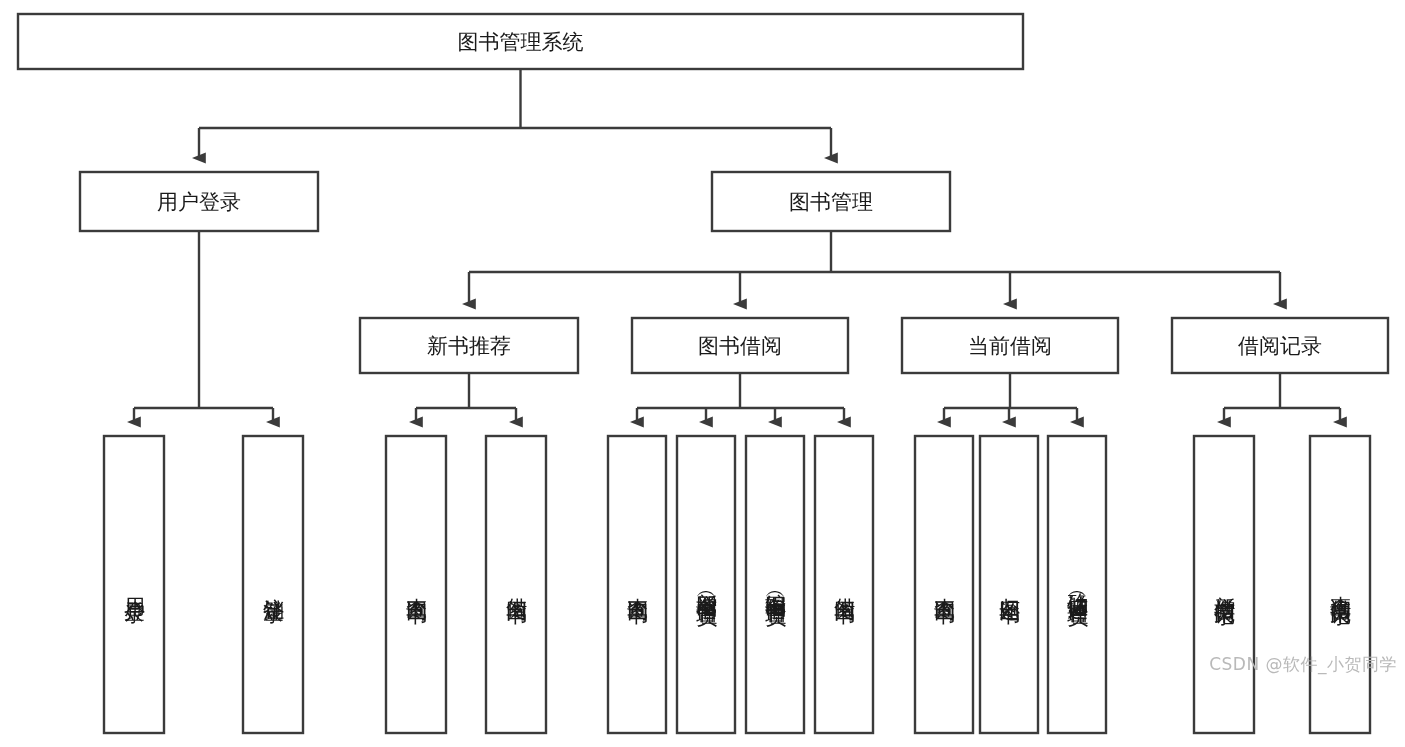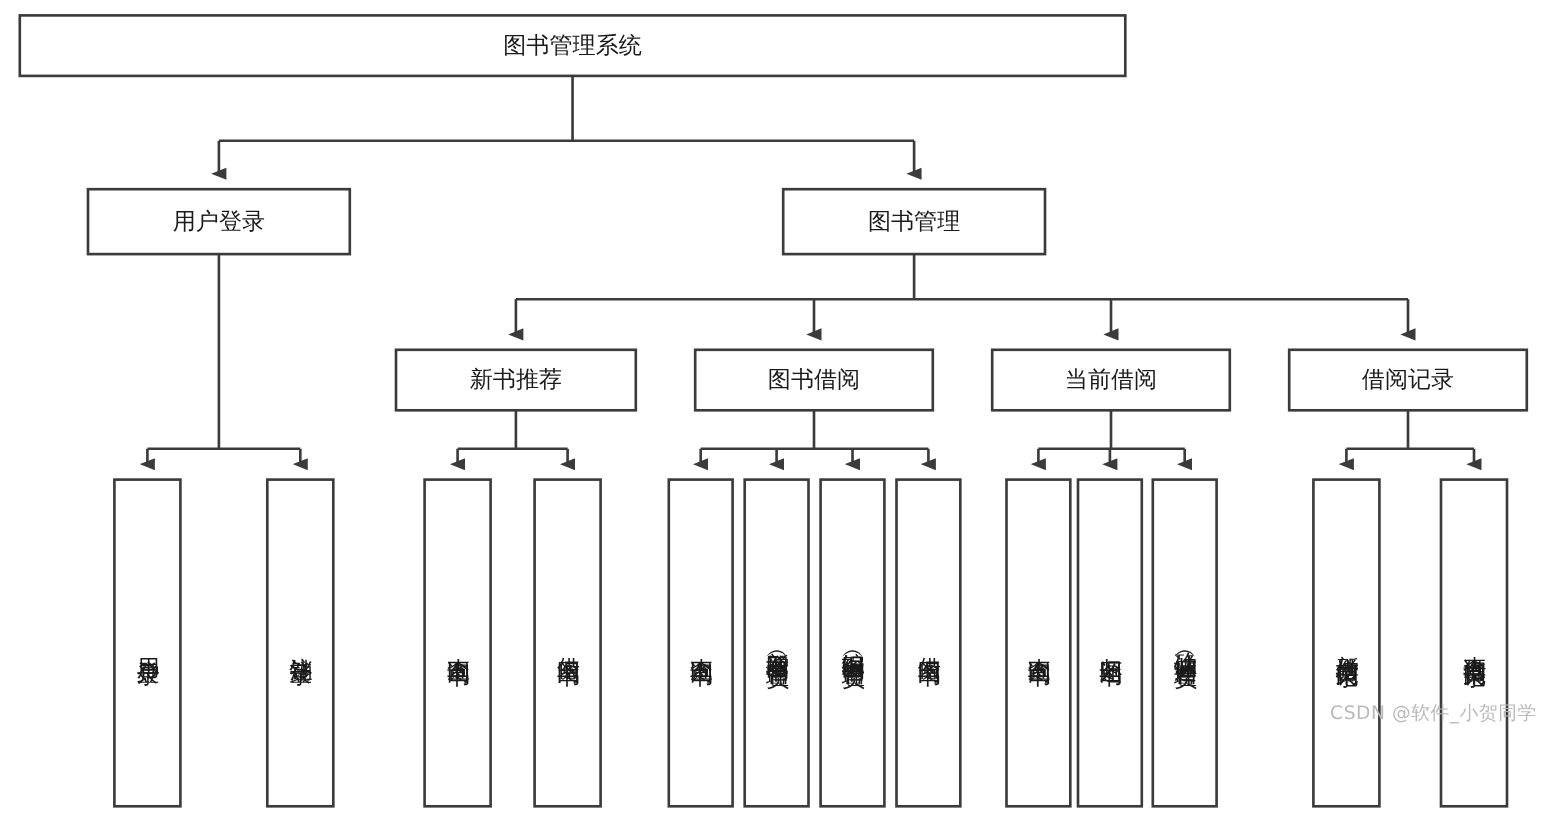--- a/index.html
+++ b/index.html
@@ -63,21 +63,21 @@
     font-size: 21px;
     line-height: 1.12;
     color: #1a1a1a;
     letter-spacing: 2px;
     white-space: nowrap;
     text-align: center;
   }
   .watermark {
     position: absolute;
     right: 8px;
-    bottom: 16px;
+    bottom: 0;
     font-family: "DejaVu Sans", "Liberation Sans", sans-serif;
     font-size: 17px;
     color: #b9b9b9;
     white-space: nowrap;
     letter-spacing: 0.5px;
   }
 </style>
 </head>
 <body>
 

